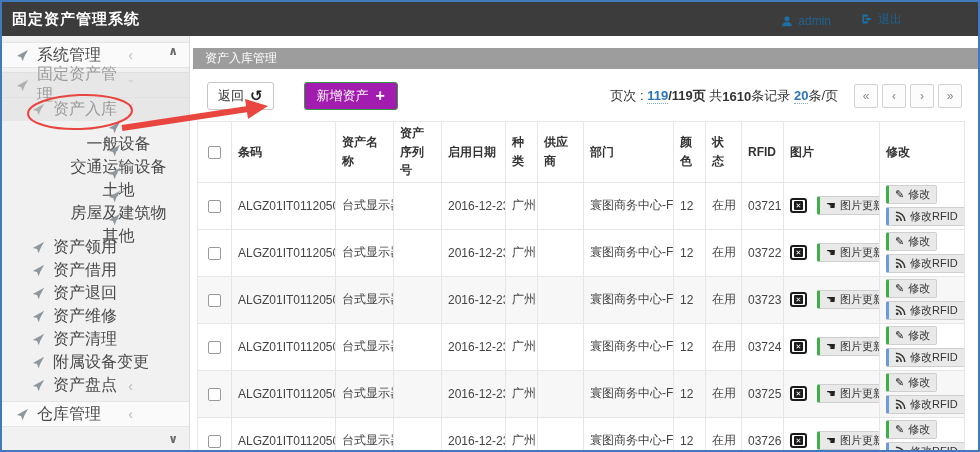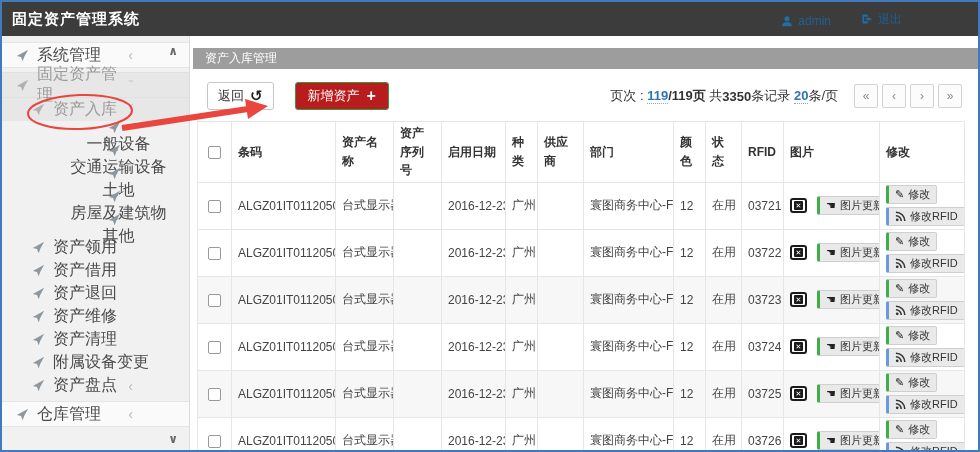--- a/index.html
+++ b/index.html
@@ -57,22 +57,22 @@
     font-size:12px; line-height:21px; padding-left:12px;
   }
   .toolbar { display:flex; align-items:center; margin-top:12px; padding:0 16px 0 14px; height:30px; }
   .btn-back {
     display:inline-flex; align-items:center; gap:6px; height:28px; padding:0 10px;
     background:#fff; border:1px solid #c6c6c6; border-radius:3px; font-size:13px; color:#333; cursor:pointer;
     font-family:inherit;
   }
   .btn-back .ricon { font-size:15px; font-weight:bold; color:#222; }
   .btn-add {
-    display:inline-flex; align-items:center; gap:7px; height:28px; padding:0 12px; margin-left:21px;
-    background:#b91c1c; border:1px solid #379a40; border-radius:3px; font-size:13px; color:#fff; cursor:pointer;
+    display:inline-flex; align-items:center; gap:7px; height:28px; padding:0 12px; margin-left:30px;
+    background:#a21caf; border:1px solid #379a40; border-radius:3px; font-size:13px; color:#fff; cursor:pointer;
     font-family:inherit;
   }
   .btn-add .plus { font-size:16px; font-weight:bold; line-height:1; }
 
   .pg-info { margin-left:auto; font-size:13px; color:#333; display:flex; align-items:center; white-space:pre; }
   .pg-num { font-weight:bold; }
   .pg-link { color:#2a76b8; font-weight:bold; border-bottom:1px dotted #7fa9d0; cursor:pointer; }
   .pager { display:flex; gap:4px; margin-left:16px; }
   .pager-btn {
     width:24px; height:24px; border:1px solid #d2d2d2; background:#fcfcfc; border-radius:2px;
@@ -261,21 +261,21 @@
       <div class="toolbar">
         <button class="btn-back">
           <span>返回</span>
           <span class="ricon">↺</span>
         </button>
         <button class="btn-add">
           <span>新增资产</span>
           <span class="plus">+</span>
         </button>
 
-        <div class="pg-info"><span>页次 : </span><span class="pg-link">119</span><span class="pg-num">/119页</span><span> 共</span><span class="pg-num">3350</span><span>条记录 </span><span class="pg-link">20</span><span>条/页</span></div>
+        <div class="pg-info"><span>页次 : </span><span class="pg-link">119</span><span class="pg-num">/119页</span><span> 共</span><span class="pg-num">1610</span><span>条记录 </span><span class="pg-link">20</span><span>条/页</span></div>
 
         <div class="pager">
           <div class="pager-btn">
               <span>«</span>
             </div>
           <div class="pager-btn">
               <span>‹</span>
             </div>
           <div class="pager-btn">
               <span>›</span>

